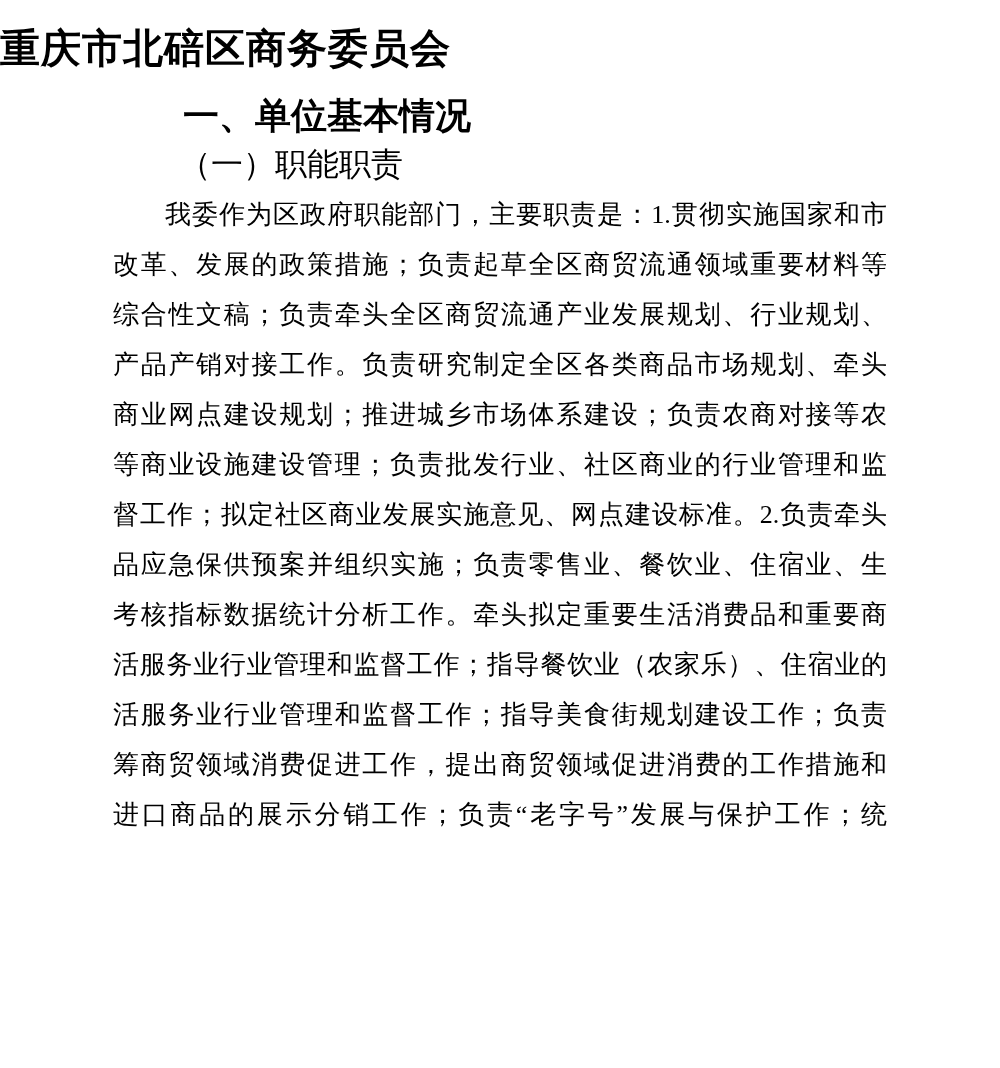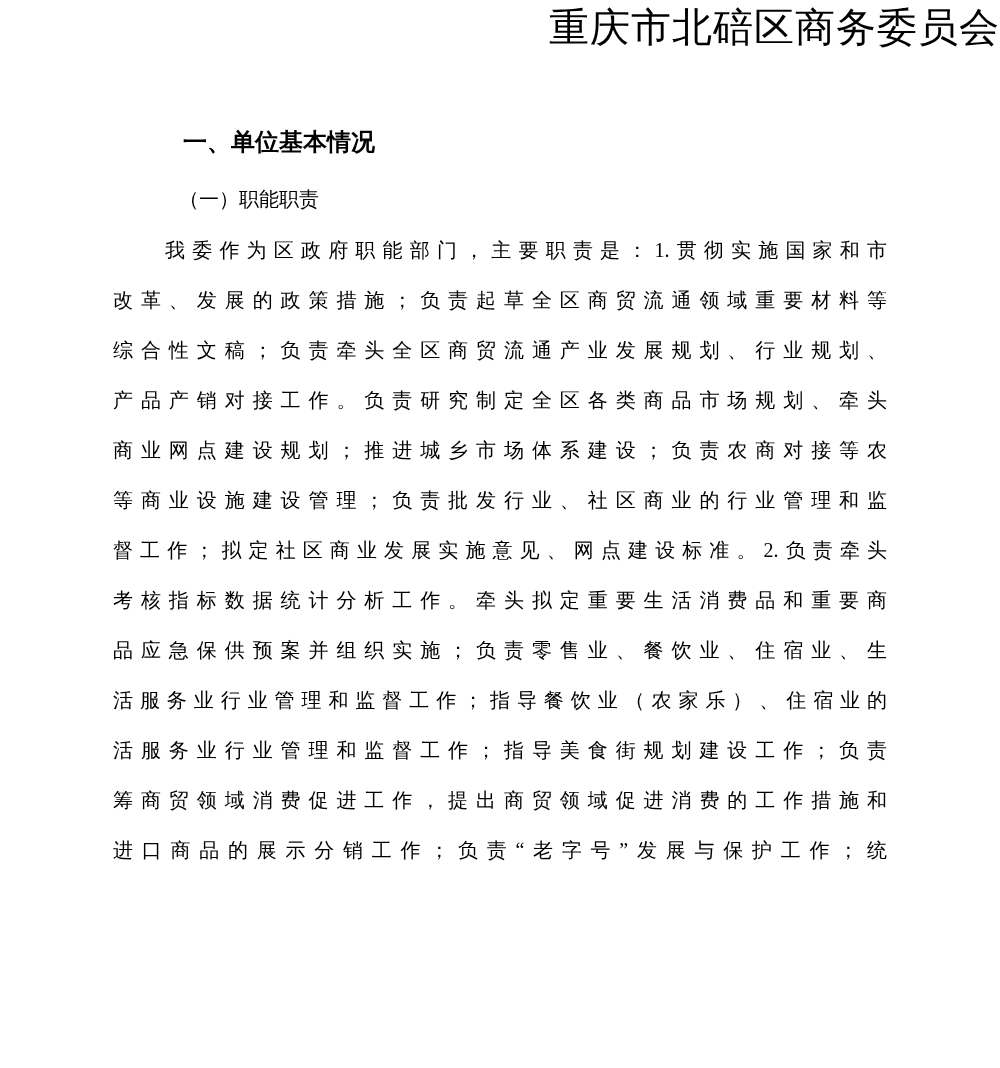--- a/index.html
+++ b/index.html
@@ -10,53 +10,53 @@
   .page {
     position: relative;
     width: 1000px;
     height: 1068px;
     background: #ffffff;
     color: #000000;
     overflow: hidden;
     font-family: "Liberation Serif", "DejaVu Serif", serif;
   }
   .doc-title {
-    padding-top: 1px;
-    text-align: right;
+    padding-top: 22px;
+    text-align: left;
     font-family: "Liberation Serif", "DejaVu Serif", serif;
-    font-weight: normal;
+    font-weight: bold;
     font-size: 40px;
     line-height: 53px;
     letter-spacing: 1px;
   }
   .content {
     margin-left: 113px;
     margin-right: 113px;
   }
   .section-heading {
-    margin-top: 72px;
+    margin-top: 23px;
     padding-left: 70px;
-    font-family: Liberation Mono, monospace;
+    font-family: Liberation Serif, serif;
     font-weight: bold;
-    font-size: 24px;
+    font-size: 36px;
     line-height: 36px;
   }
   .subsection-heading {
-    margin-top: 19px;
+    margin-top: 12px;
     padding-left: 66px;
     font-family: Liberation Serif, serif;
-    font-size: 20px;
+    font-size: 32px;
     line-height: 36px;
   }
   .paragraph {
     margin-top: 8px;
   }
   .body-line {
     font-family: "Liberation Serif", "DejaVu Serif", serif;
-    font-size: 20px;
+    font-size: 26px;
     line-height: 50px;
     text-align: justify;
     text-align-last: justify;
     text-justify: inter-character;
     white-space: normal;
   }
   .body-line.first {
     text-indent: 52px;
   }
 </style>
@@ -74,22 +74,22 @@
     <div class="subsection-heading">（一）职能职责</div>
 
     <div class="paragraph">
       <div class="body-line first">我委作为区政府职能部门，主要职责是：1.贯彻实施国家和市</div>
       <div class="body-line">改革、发展的政策措施；负责起草全区商贸流通领域重要材料等</div>
       <div class="body-line">综合性文稿；负责牵头全区商贸流通产业发展规划、行业规划、</div>
       <div class="body-line">产品产销对接工作。负责研究制定全区各类商品市场规划、牵头</div>
       <div class="body-line">商业网点建设规划；推进城乡市场体系建设；负责农商对接等农</div>
       <div class="body-line">等商业设施建设管理；负责批发行业、社区商业的行业管理和监</div>
       <div class="body-line">督工作；拟定社区商业发展实施意见、网点建设标准。2.负责牵头</div>
+      <div class="body-line">品应急保供预案并组织实施；负责零售业、餐饮业、住宿业、生</div>
       <div class="body-line">考核指标数据统计分析工作。牵头拟定重要生活消费品和重要商</div>
-      <div class="body-line">品应急保供预案并组织实施；负责零售业、餐饮业、住宿业、生</div>
       <div class="body-line">活服务业行业管理和监督工作；指导餐饮业（农家乐）、住宿业的</div>
       <div class="body-line">活服务业行业管理和监督工作；指导美食街规划建设工作；负责</div>
       <div class="body-line">筹商贸领域消费促进工作，提出商贸领域促进消费的工作措施和</div>
       <div class="body-line">进口商品的展示分销工作；负责“老字号”发展与保护工作；统</div>
     </div>
   </div>
 
 </div>
 
 </body></html>

